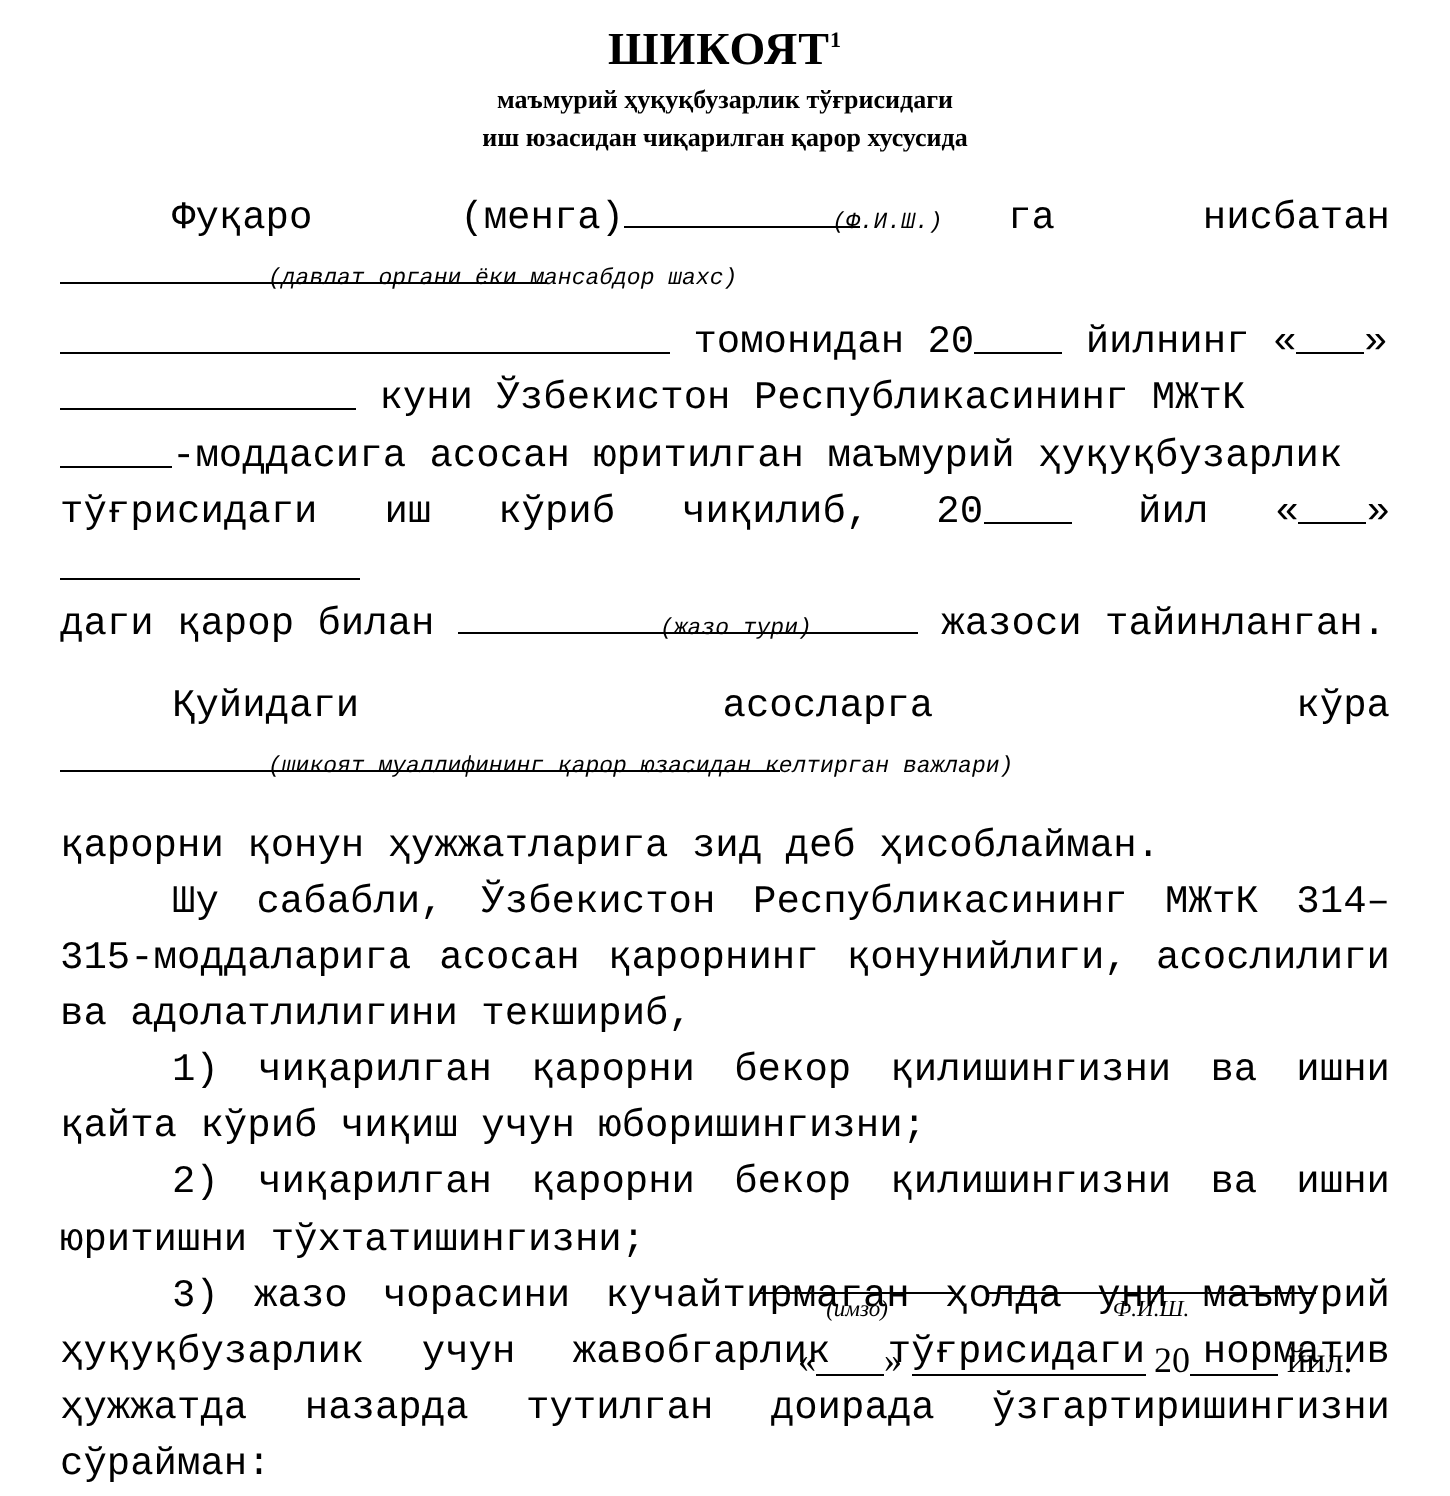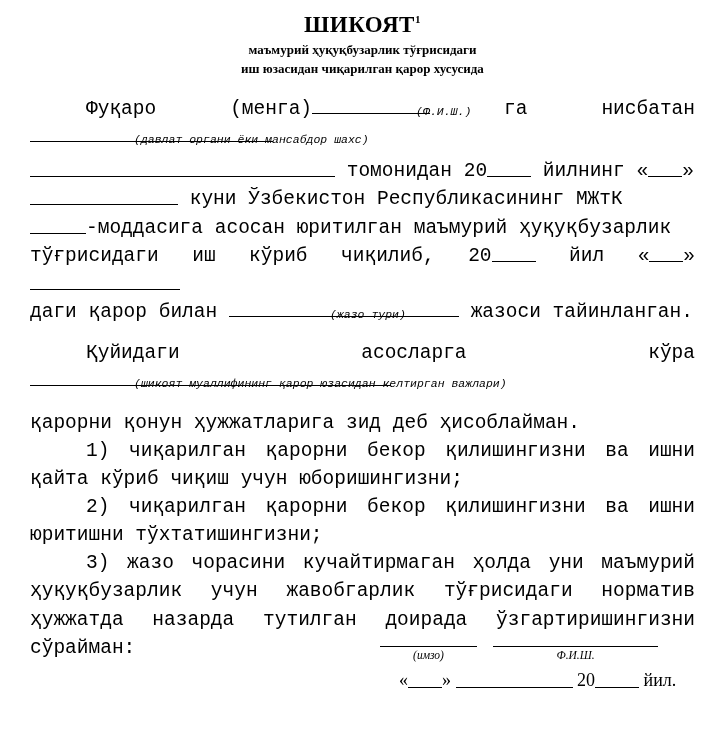--- a/index.html
+++ b/index.html
@@ -160,20 +160,21 @@
     <p class="para"><span class="blank" style="width:56px"></span><span>-моддасига</span> <span>асосан</span> <span>юритилган</span> <span>маъмурий</span> <span>ҳуқуқбузарлик</span></p>
 
     <p class="para"><span>тўғрисидаги иш кўриб чиқилиб,</span> <span>20</span><span class="blank b-sm"></span> <span>йил</span> <span>«</span><span class="blank b-xs"></span><span>»</span> <span class="blank" style="width:150px"></span></p>
 
     <p class="para"><span>даги қарор билан</span> <span class="cap-wrap" style="width:230px"><span class="cap-rule"></span><span class="caption">(жазо тури)</span></span> <span>жазоси тайинланган.</span></p>
 
     <p class="para indent gap-after-caption" style="margin-top:13px"><span>Қуйидаги асосларга кўра</span><span class="cap-wrap" style="width:360px"><span class="cap-rule"></span><span class="caption">(шикоят муаллифининг қарор юзасидан келтирган важлари)</span></span></p>
 
     <p class="para" style="margin-top:14px"><span>қарорни қонун ҳужжатларига зид деб ҳисоблайман.</span></p>
 
+    <p class="para indent">Шу сабабли, Ўзбекистон Республикасининг МЖтК 314–315-моддаларига асосан қарорнинг қонунийлиги, асослилиги ва адолатлилигини текшириб,</p>
 
     <p class="para indent">1) чиқарилган қарорни бекор қилишингизни ва ишни қайта кўриб чиқиш учун юборишингизни;</p>
     <p class="para indent">2) чиқарилган қарорни бекор қилишингизни ва ишни юритишни тўхтатишингизни;</p>
     <p class="para indent">3) жазо чорасини кучайтирмаган ҳолда уни маъмурий ҳуқуқбузарлик учун жавобгарлик тўғрисидаги норматив ҳужжатда назарда тутилган доирада ўзгартиришингизни сўрайман:</p>
 
   </div>
 
   <div class="sign-block">
     <div class="sign-rules">
       <span class="sign-col">

